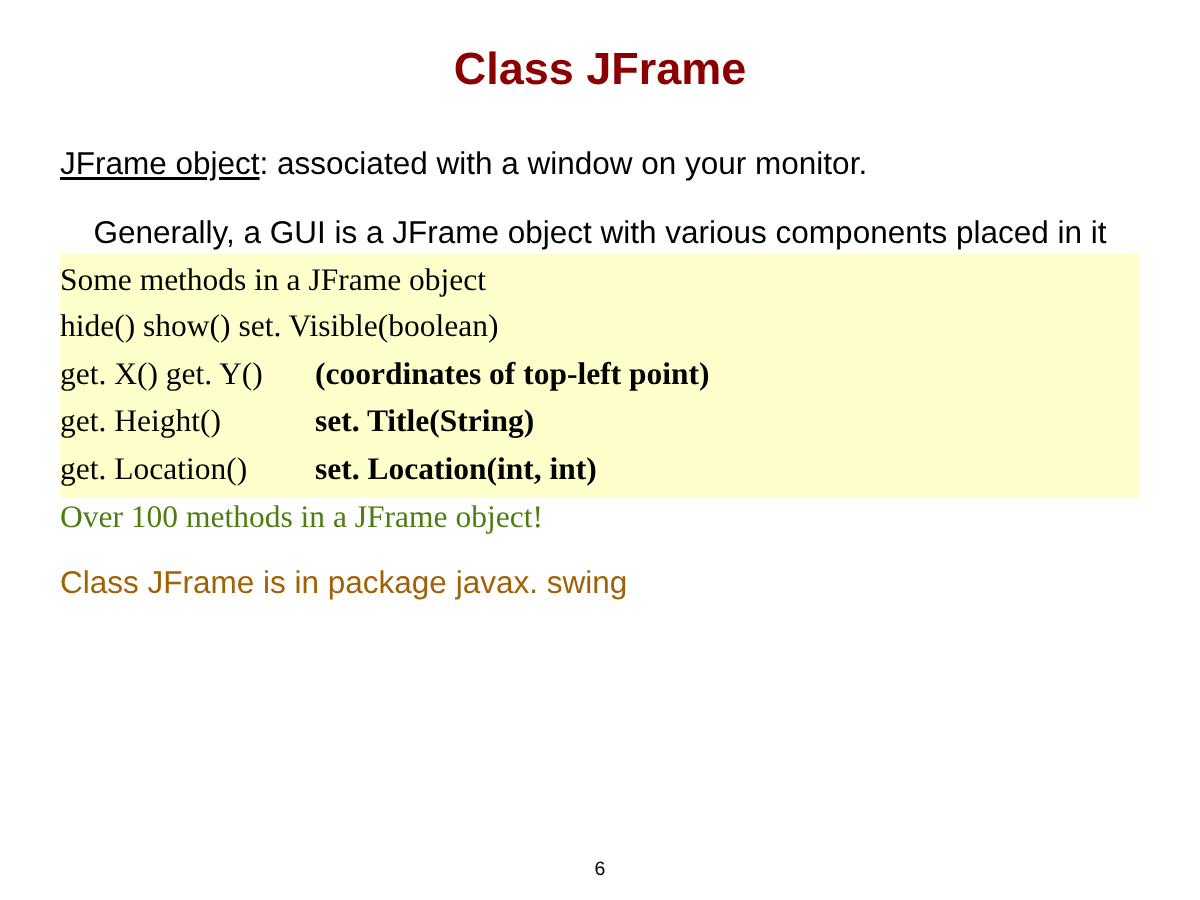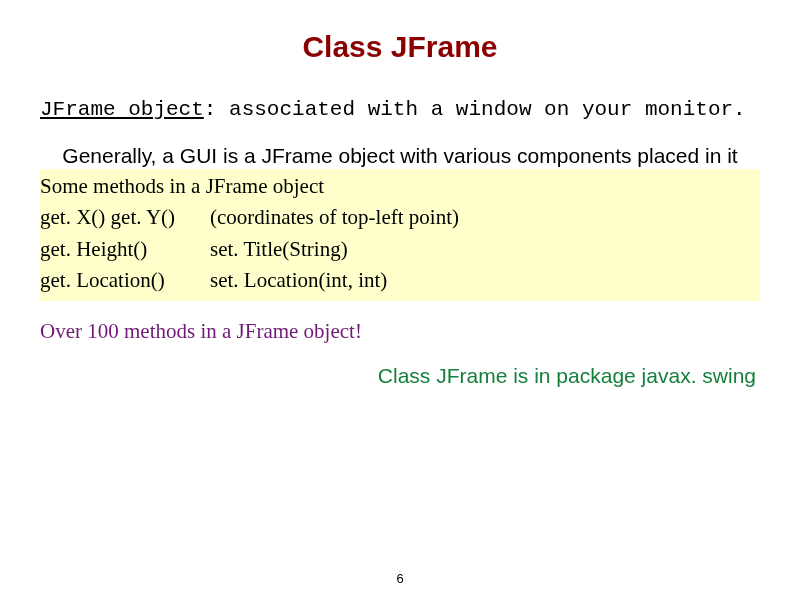--- a/index.html
+++ b/index.html
@@ -22,21 +22,20 @@
       font-size: 30px;
       font-weight: bold;
       text-align: center;
       margin-bottom: 32px;
     }
     .intro-block {
       color: #000;
       font-size: 21px;
       line-height: 1.35;
       margin-bottom: 18px;
-      font-family: Liberation Mono, monospace;
     }
     .intro-block .underline {
       text-decoration: underline;
     }
     .para2 {
       color: #000;
       font-size: 21px;
       line-height: 1.35;
       text-align: center;
     }
@@ -52,31 +51,31 @@
     }
     .methods-box .row {
       display: block;
     }
     .col-left {
       display: inline-block;
       width: 170px;
     }
     .col-right {
       display: inline-block;
+      font-weight: bold;
     }
     .footer-note {
       font-family: "Times New Roman", Times, serif;
       font-size: 21px;
-      color: #701a75;
-      margin-top: 18px;
+      color: #4d7c0f;
     }
     .package-note {
-      color: #15803d;
+      color: #a16207;
       font-size: 21px;
-      text-align: right;
+      text-align: left;
       margin-top: 20px;
       padding-right: 4px;
     }
     .page-number {
       position: absolute;
       bottom: 14px;
       left: 50%;
       transform: translateX(-50%);
       font-size: 13px;
       color: #000;
@@ -90,20 +89,21 @@
   <div class="title">Class JFrame</div>
 
   <div class="intro-block">
     <span class="underline">JFrame object</span><span>: associated with a window on your monitor.</span>
   </div>
 
   <div class="para2">Generally,  a GUI is a JFrame object with various components placed in it</div>
 
   <div class="methods-box">
     <div class="row">Some methods in a JFrame object</div>
+    <div class="row">hide()    show()    set. Visible(boolean)</div>
     <div class="row">
       <span class="col-left">get. X()    get. Y()</span><span class="col-right">(coordinates of top-left point)</span>
     </div>
     <div class="row">
       <span class="col-left">get. Height()</span><span class="col-right"> set. Title(String)</span>
     </div>
     <div class="row">
       <span class="col-left">get. Location()</span><span class="col-right"> set. Location(int, int)</span>
     </div>
   </div>

